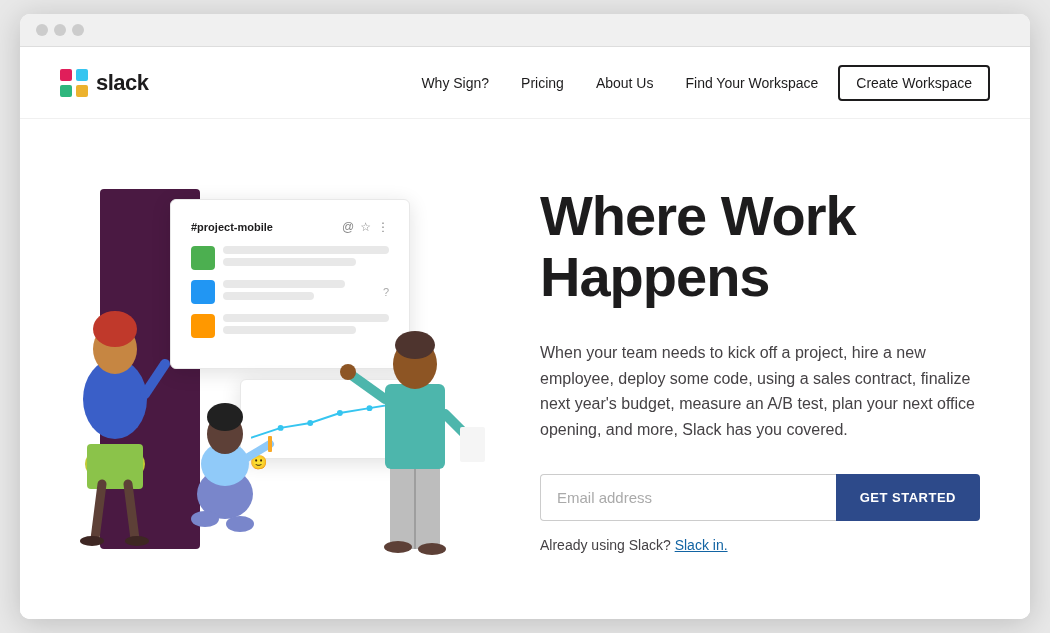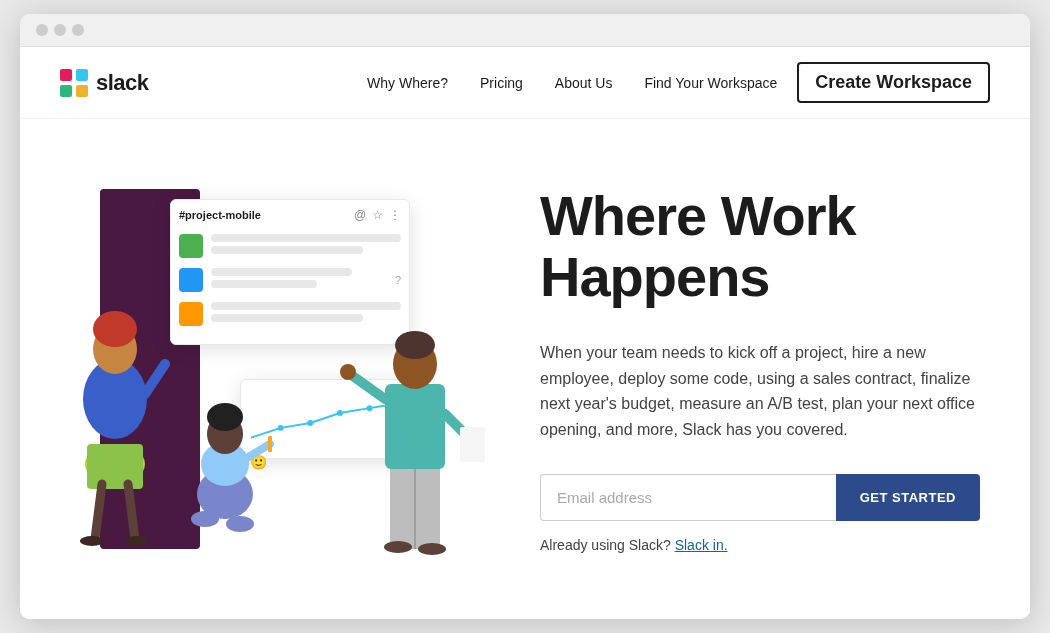--- a/index.html
+++ b/index.html
@@ -58,22 +58,22 @@
       gap: 8px;
     }
     .nav-link {
       font-size: 14px;
       color: #1d1c1d;
       text-decoration: none;
       padding: 8px 12px;
       cursor: pointer;
     }
     .btn-create {
-      font-size: 18px;
-      font-weight: 700;
+      font-size: 14px;
+      font-weight: 400;
       color: #1d1c1d;
       border: 2px solid #1d1c1d;
       background: transparent;
       padding: 8px 16px;
       border-radius: 4px;
       cursor: pointer;
       white-space: nowrap;
     }
 
     
@@ -103,21 +103,21 @@
     
     .illus-chat-panel {
       position: absolute;
       left: 130px;
       top: 40px;
       width: 240px;
       background: #fff;
       border: 1px solid #e8e8e8;
       border-radius: 6px;
       box-shadow: 0 4px 20px rgba(0,0,0,0.12);
-      padding: 8px;
+      padding: 20px;
       text-align: right;
     }
     .chat-panel-header {
       display: flex;
       align-items: center;
       justify-content: space-between;
       margin-bottom: 12px;
     }
     .chat-channel-name {
       font-size: 11px;
@@ -268,21 +268,21 @@
         <svg width="28" height="28" viewBox="0 0 28 28">
 
           <rect x="0" y="0" width="12" height="12" rx="2" fill="#E01E5A"></rect>
           <rect x="16" y="0" width="12" height="12" rx="2" fill="#36C5F0"></rect>
           <rect x="0" y="16" width="12" height="12" rx="2" fill="#2EB67D"></rect>
           <rect x="16" y="16" width="12" height="12" rx="2" fill="#ECB22E"></rect>
         </svg>
         <span>slack</span>
       </div>
       <div class="nav-links">
-        <a class="nav-link">Why Where?</a>
+        <a class="nav-link">Why Sign?</a>
         <a class="nav-link">Pricing</a>
         <a class="nav-link">About Us</a>
         <a class="nav-link">Find Your Workspace</a>
         <button class="btn-create">Create Workspace</button>
       </div>
     </nav>
 
     <section class="hero">
 
       <div class="hero-illustration">

